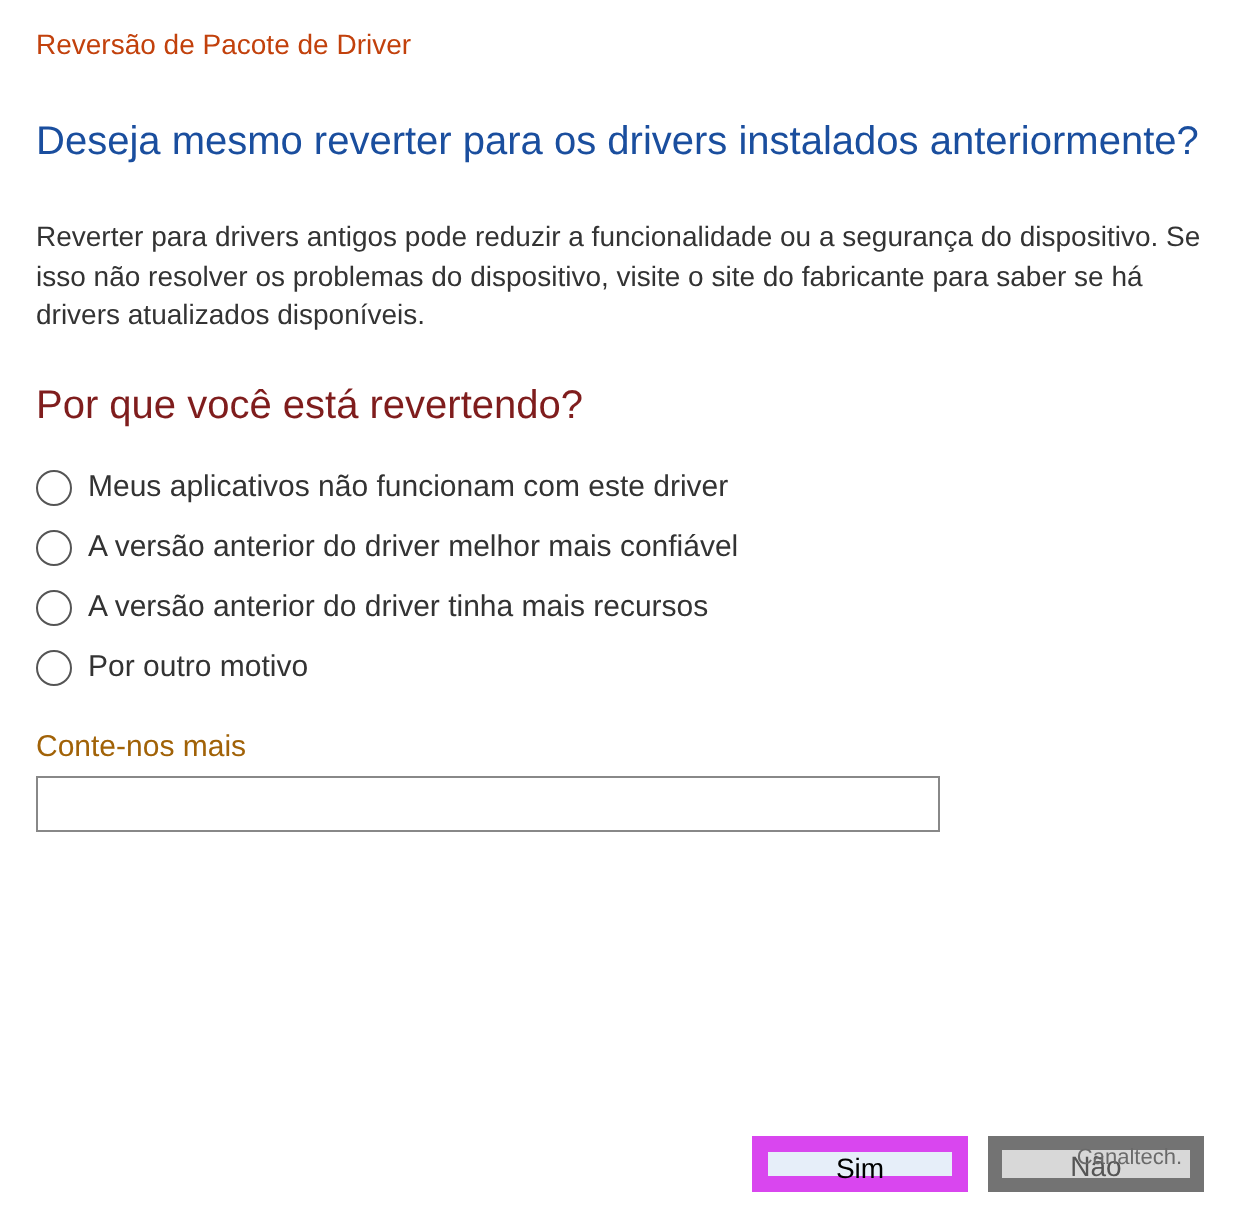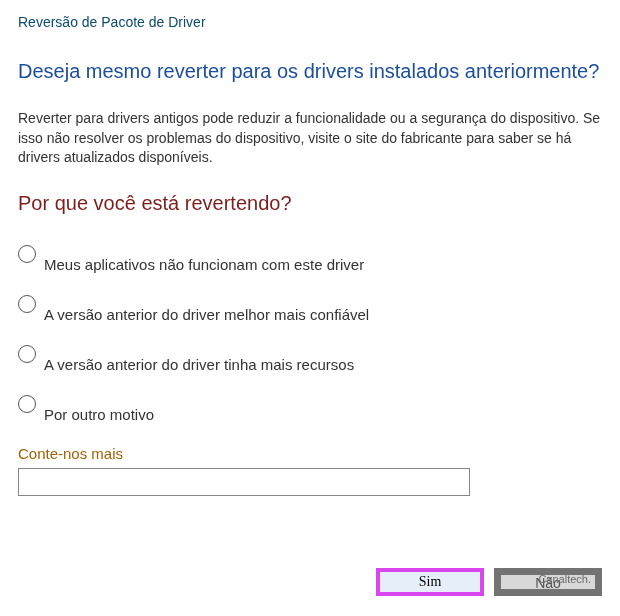--- a/index.html
+++ b/index.html
@@ -12,21 +12,21 @@
       font-size: 14px;
       color: #333;
       background: #fff;
       width: 620px;
       height: 616px;
       padding: 14px 18px;
       position: relative;
     }
     .window-title {
       font-size: 14px;
-      color: #0c4a6e;
+      color: #c2410c;
       margin-bottom: 28px;
     }
     .heading {
       font-size: 20px;
       color: #1a4e9e;
       margin-bottom: 24px;
       line-height: 1.35;
       font-weight: 400;
     }
     .body-text {
@@ -68,21 +68,20 @@
       content: "";
       width: 10px;
       height: 10px;
       background: #222;
       border-radius: 50%;
       display: block;
     }
     .radio-label {
       font-size: 15px;
       color: #333;
-      margin-top: 21px;
     }
     .tellmore-label {
       font-size: 15px;
       color: #a16207;
       margin-bottom: 6px;
     }
     .textbox {
       width: 452px;
       height: 28px;
       border: 1px solid #888;
@@ -102,23 +101,22 @@
       width: 108px;
       height: 28px;
       font-family: inherit;
       font-size: 14px;
       text-align: center;
       border: 7px solid #737373;
       background: #e8e8e8;
       cursor: pointer;
     }
     .btn.primary {
-      border: 4px solid #d946ef;
+      border: 8px solid #d946ef;
       background: #e6eef9;
-      font-family: Liberation Serif, serif;
     }
     .btn.secondary {
       position: relative;
       background: #d8d8d8;
       color: #555;
     }
     .watermark {
       position: absolute;
       right: 4px;
       top: -2px;

